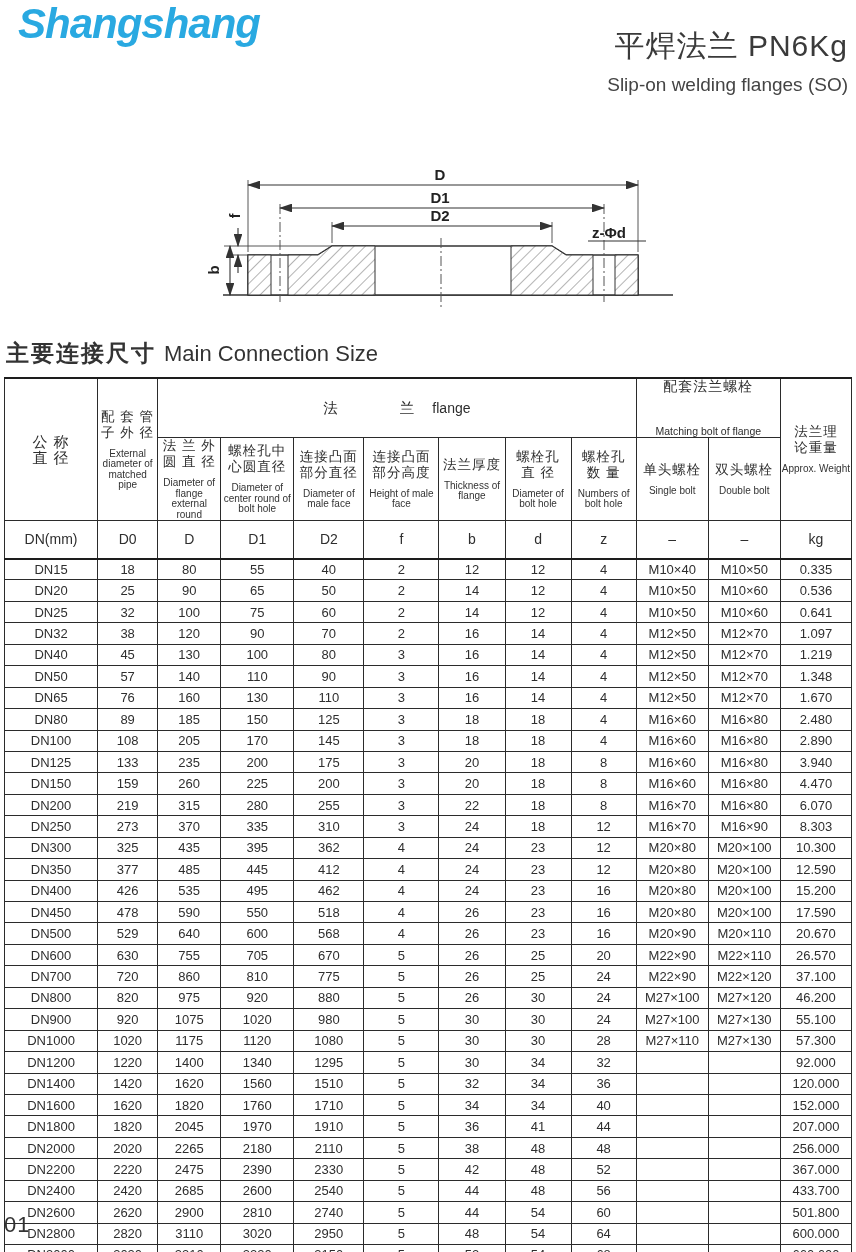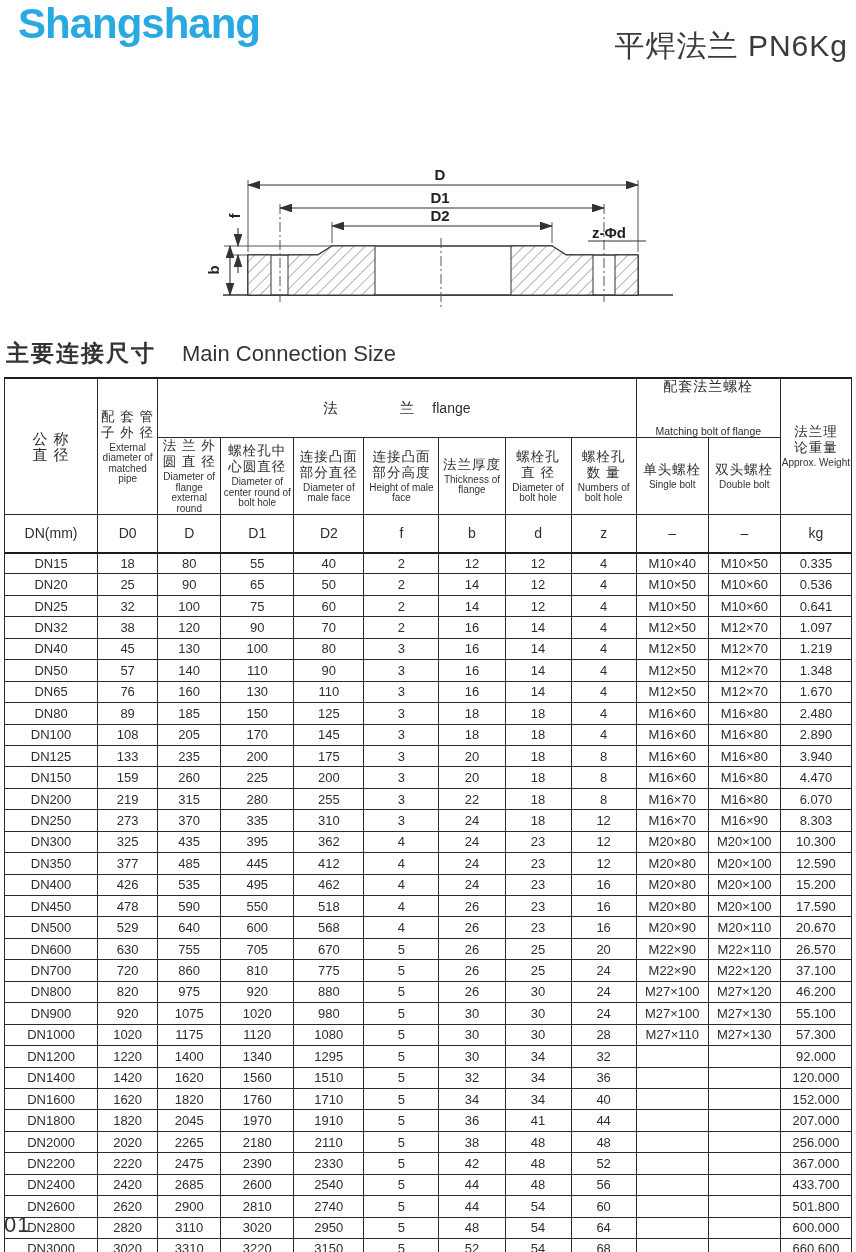--- a/index.html
+++ b/index.html
@@ -2,47 +2,47 @@
 <html><head>
 <meta charset="utf-8">
 <style>
   * { margin:0; padding:0; box-sizing:border-box; }
   html,body { background:#fff; }
   body { font-family:"Liberation Sans","DejaVu Sans",sans-serif; color:#2e2e2e; }
   .page { position:relative; width:856px; height:1252px; background:#fff; overflow:hidden; }
 
   
   .logo { position:absolute; left:18px; top:2px; }
-  .logo .brand { font-size:42px; font-weight:700; color:#29A9E1; letter-spacing:-1px; line-height:1.05; }
+  .logo .brand { font-size:42px; font-weight:700; font-style:italic; color:#29A9E1; letter-spacing:-1px; line-height:1.05; }
   .logo .tagline { font-size:25px; color:#2BAAE2; letter-spacing:.5px; margin-top:-2px; }
   .logo .tagline .t2 { font-weight:700; margin-left:8px; }
 
   
   .titleblock { position:absolute; right:8px; top:26px; text-align:right; color:#3a3a3a; }
   .titleblock .t-cn { font-size:30px; letter-spacing:1px; }
   .titleblock .t-en { font-size:19px; margin-top:7px; color:#444; }
 
   
   .sectitle { position:absolute; left:6px; top:338px; color:#333; }
   .sectitle .cn { font-size:23px; font-weight:700; letter-spacing:2px; }
-  .sectitle .en { font-size:22px; font-weight:400; margin-left:26px; }
+  .sectitle .en { font-size:22px; font-weight:400; margin-left:8px; }
 
   
   .drawing { position:absolute; left:168px; top:160px; }
 
   
   table.main { position:absolute; left:4px; top:377px; width:848px; border-collapse:collapse; table-layout:fixed; }
   table.main th, table.main td { border:1px solid #2b2b2b; text-align:center; vertical-align:middle; padding:0; font-weight:400; color:#2e2e2e; }
   table.main { border:1px solid #2b2b2b; border-top:2px solid #1d1d1d; border-bottom:2px solid #1d1d1d; }
   tr.grouprow th { height:31px; }
   tr.subrow th { height:65px; }
   tr.symrow td { height:38px; font-size:14px; border-bottom:2px solid #1d1d1d; }
   tbody.data td { height:21.45px; font-size:13px; }
   .cnl { font-size:13.5px; letter-spacing:1px; line-height:16px; white-space:nowrap; }
-  .enl { font-size:10px; line-height:10.5px; margin-top:2px; color:#333; }
+  .enl { font-size:10px; line-height:10.5px; margin-top:8px; color:#333; }
   .gcn { font-size:14px; letter-spacing:1px; line-height:15px; }
   .gen { font-size:10.5px; line-height:11px;margin-top:32px; }
   .flangegroup span.c1 { margin-right:62px; }
   .flangegroup span.c2 { margin-right:18px; }
   .flangegroup { font-size:14.5px; }
   .flangegroup .fen { font-size:14px; }
 
   
   .pagenum { position:absolute; left:4px; top:1212px; font-size:22px; color:#333; letter-spacing:1px; }
 </style>
@@ -50,20 +50,21 @@
 <body>
 
 <div class="page">
 
   <div class="logo">
     <div class="brand">Shangshang</div>
   </div>
 
   <div class="titleblock">
     <div class="t-cn">平焊法兰 PN6Kg</div>
+    <div class="t-en">Slip-on welding flanges (SO)</div>
   </div>
 
   <svg class="drawing" width="520" height="154" viewBox="0 0 520 154">
     <defs>
       <pattern id="hatch" width="8" height="8" patternUnits="userSpaceOnUse" patternTransform="rotate(45)">
         <rect width="8" height="8" fill="#ffffff"></rect>
         <line x1="0" y1="0" x2="0" y2="8" stroke="#6a6a6a" stroke-width="1"></line>
       </pattern>
       <marker id="ma" markerWidth="12" markerHeight="8" refX="11" refY="4" orient="auto-start-reverse">
         <path d="M0,0 L12,4 L0,8 Z" fill="#333"></path>

